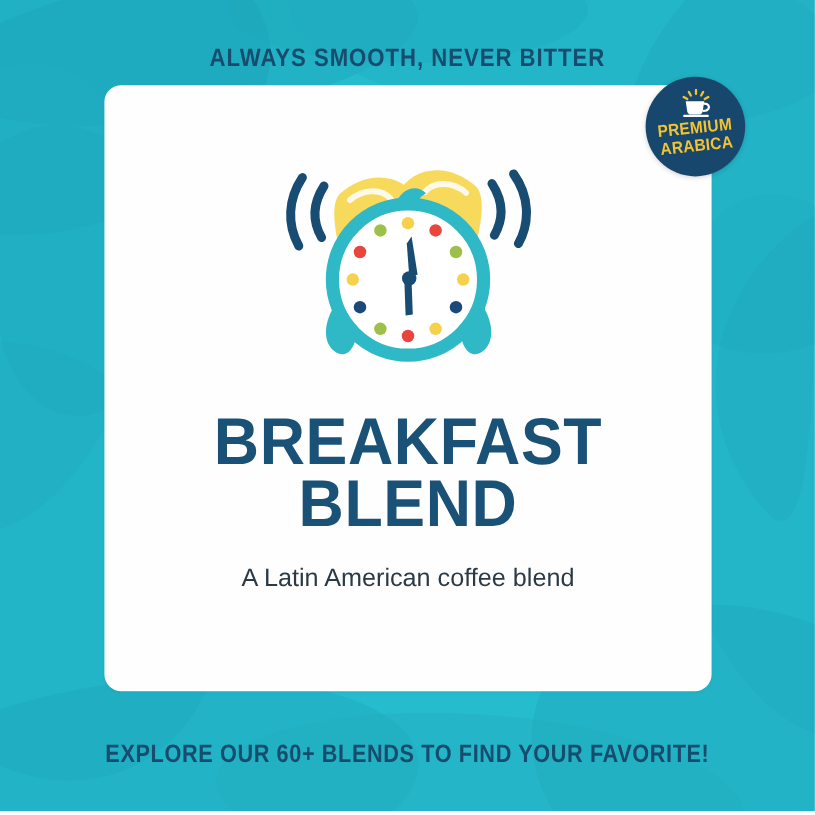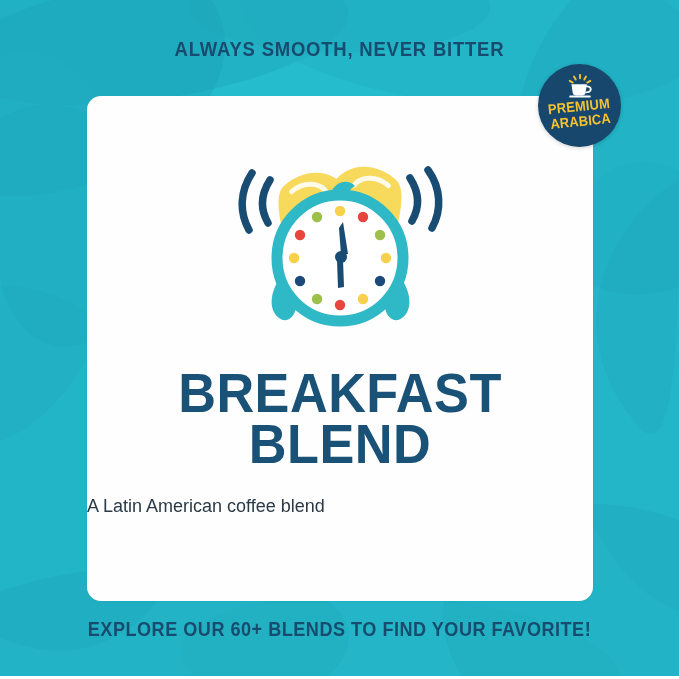--- a/index.html
+++ b/index.html
@@ -56,21 +56,21 @@
     color: #174C6E;
     transform: scaleX(0.86);
     transform-origin: center;
     white-space: nowrap;
   }
 
   
   .card {
     position: absolute;
     left: 87px;
-    top: 96px;
+    top: 71px;
     width: 506px;
     height: 505px;
     background: #FEFEFE;
     border-radius: 14px;
     box-shadow: 0 1px 3px rgba(0,0,0,0.04);
     text-decoration: underline;
   }
 
   .clock-wrap {
     position: absolute;
@@ -96,23 +96,23 @@
     transform: scaleX(0.95);
     transform-origin: center top;
   }
   .product-title .line2 { display: block; }
 
   .product-desc {
     position: absolute;
     left: 0;
     top: 398px;
     width: 506px;
-    text-align: left;
+    text-align: center;
     font-family: "Liberation Sans", sans-serif;
-    font-size: 18px;
+    font-size: 21px;
     line-height: 25px;
     color: #2B3A45;
   }
   .product-desc .dline { display: block; }
 
   
   .badge {
     position: absolute;
     left: 538px;
     top: 64px;

